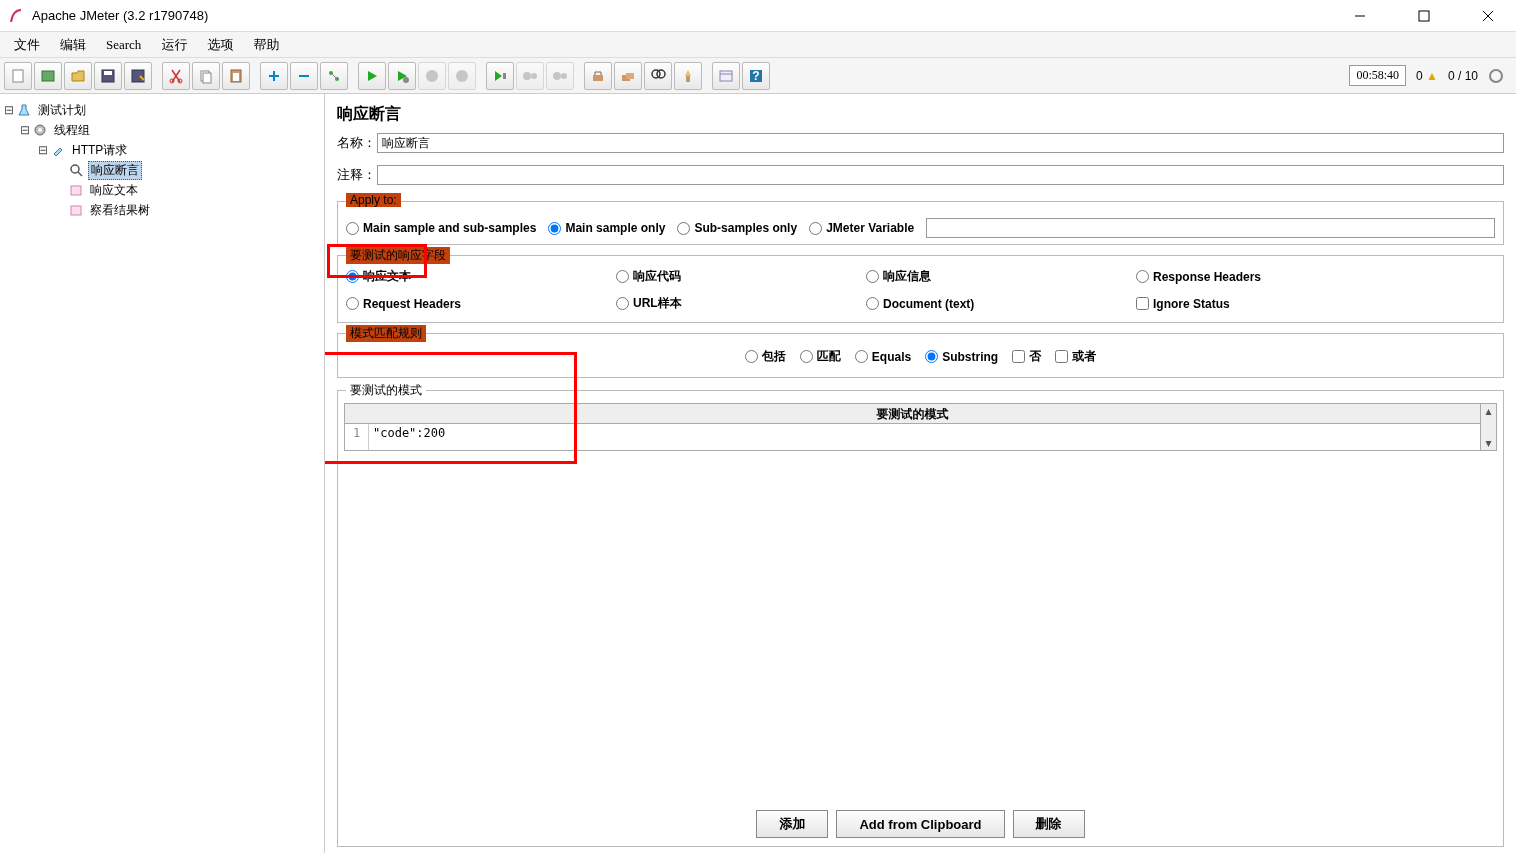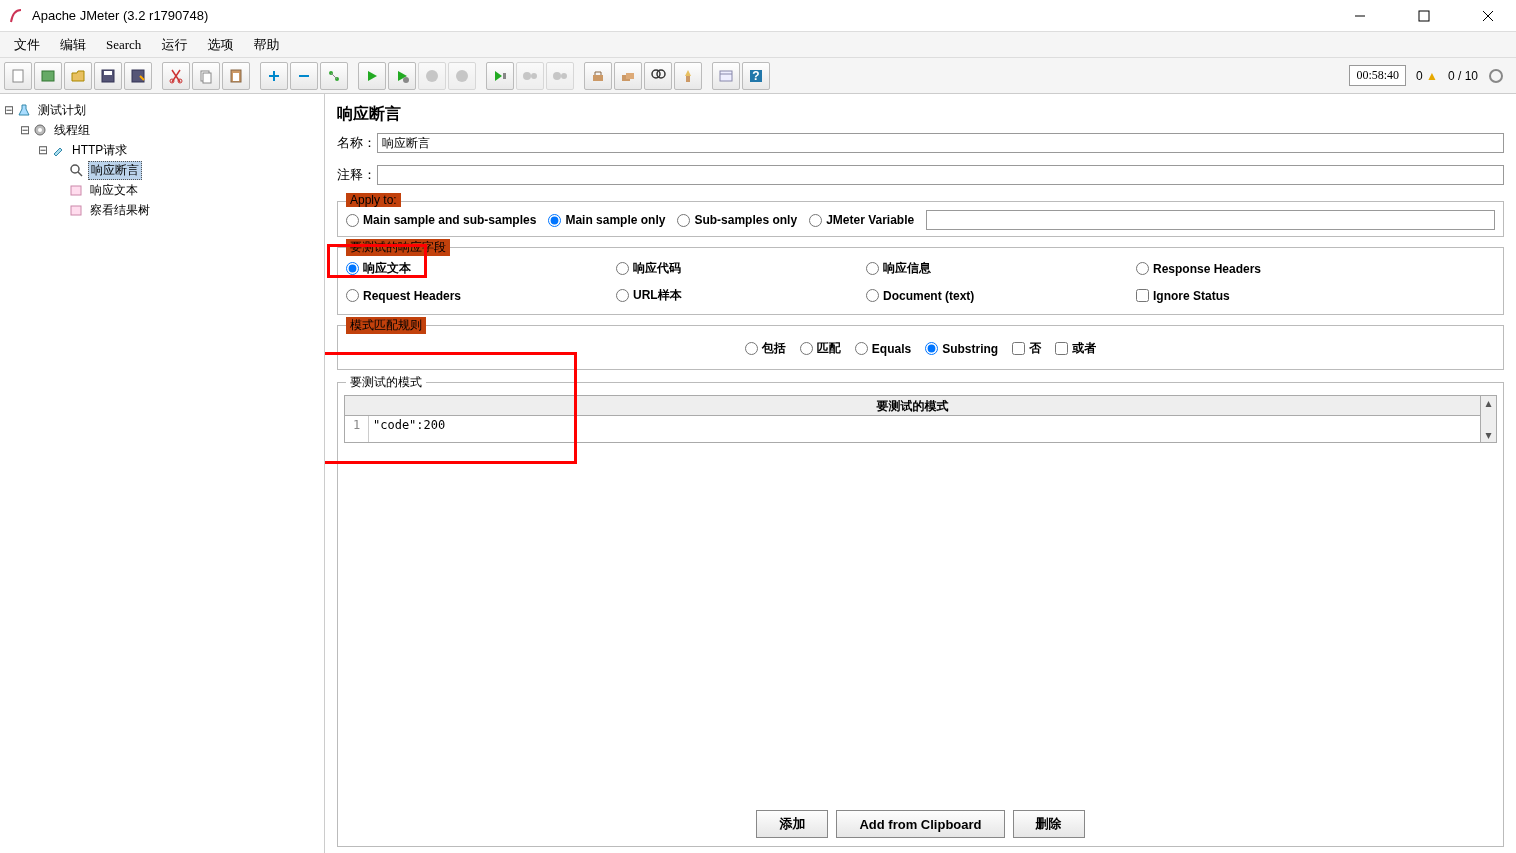--- a/index.html
+++ b/index.html
@@ -27,21 +27,21 @@
 .indent1 { padding-left: 16px; }
 .indent2 { padding-left: 34px; }
 .indent3 { padding-left: 52px; }
 .main { flex: 1; display: flex; flex-direction: column; padding: 10px 12px 6px 12px; overflow: auto; }
 .panel-title { font-size: 16px; font-weight: bold; margin-bottom: 8px; }
 .row { display: flex; align-items: center; margin-bottom: 12px; }
 .row label.fld { width: 40px; font-size: 13px; }
 .row input[type=text].wide { flex: 1; border: 1px solid #999; height: 20px; padding: 0 4px; background: #fff; }
 .groupbox { border: 1px solid #bbb; margin-top: 4px; position: relative; padding: 8px 8px 6px 8px; }
 .groupbox .legend { position: absolute; top: -9px; left: 8px; background: #c2410c; font-size: 12px; padding: 0 4px; }
-.radio-row { display: flex; align-items: center; gap: 12px; flex-wrap: wrap; }
+.radio-row { display: flex; align-items: center; gap: 12px; flex-wrap: wrap; margin-top: 8px; }
 .radio-row label { display: inline-flex; align-items: center; gap: 4px; font-size: 12px; font-weight: bold; cursor: pointer; }
 .radio-row input.var { width: 520px; border: 1px solid #999; height: 20px; background: #fff; }
 .field-grid { display: grid; grid-template-columns: 270px 250px 270px 1fr; row-gap: 10px; padding: 4px 0; }
 .field-grid label { display: inline-flex; align-items: center; gap: 4px; font-size: 12px; font-weight: bold; cursor: pointer; }
 .match-row { display: flex; align-items: center; justify-content: center; gap: 14px; padding: 6px 0; }
 .match-row label { display: inline-flex; align-items: center; gap: 4px; font-size: 12px; font-weight: bold; cursor: pointer; }
 .patterns-box { border: 1px solid #bbb; margin-top: 12px; position: relative; flex: 1; display: flex; flex-direction: column; }
 .patterns-box .legend { position: absolute; top: -9px; left: 8px; background: #fff; font-size: 12px; padding: 0 4px; }
 .pat-table { margin: 12px 6px 0 6px; border: 1px solid #aaa; }
 .pat-header { background: #eee; text-align: center; font-weight: bold; border-bottom: 1px solid #aaa; height: 20px; line-height: 20px; font-size: 12px; }

